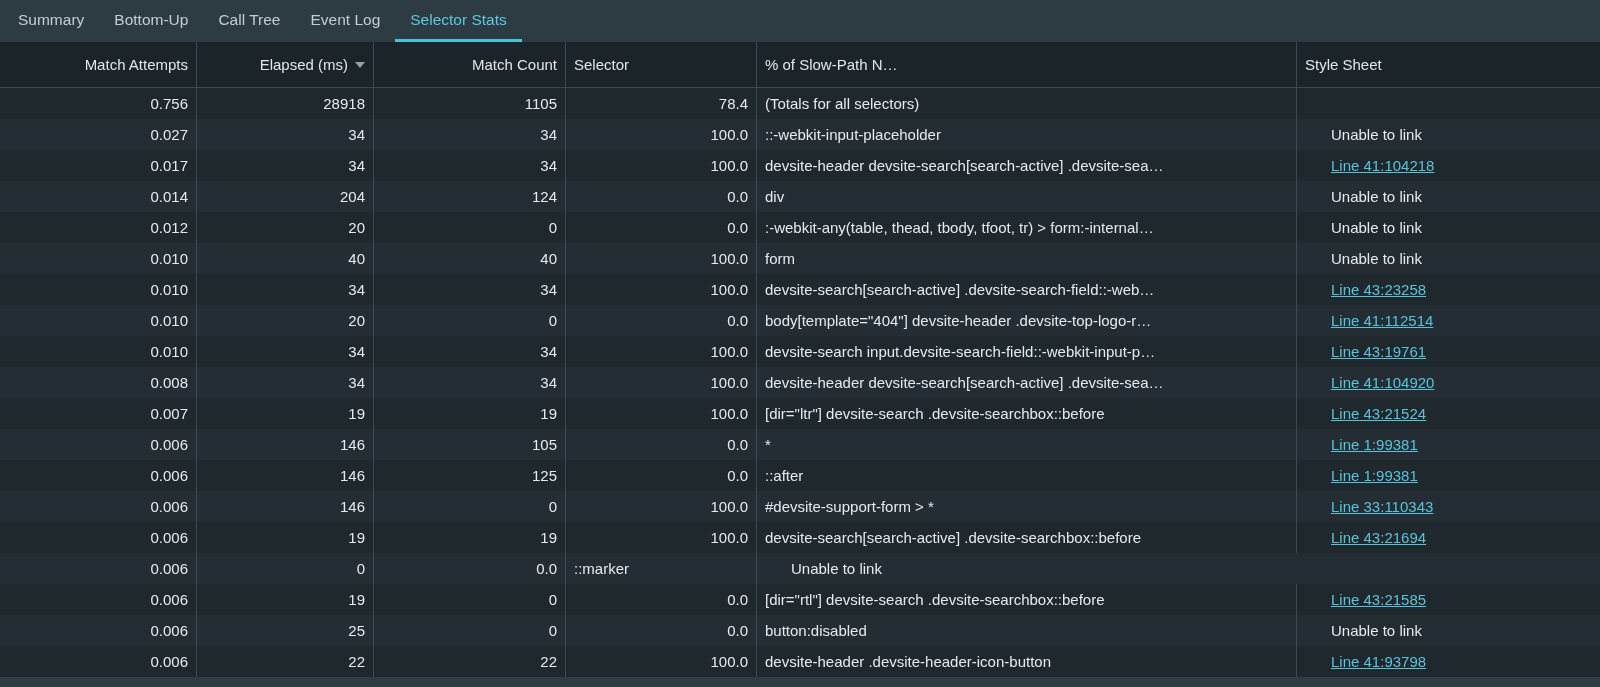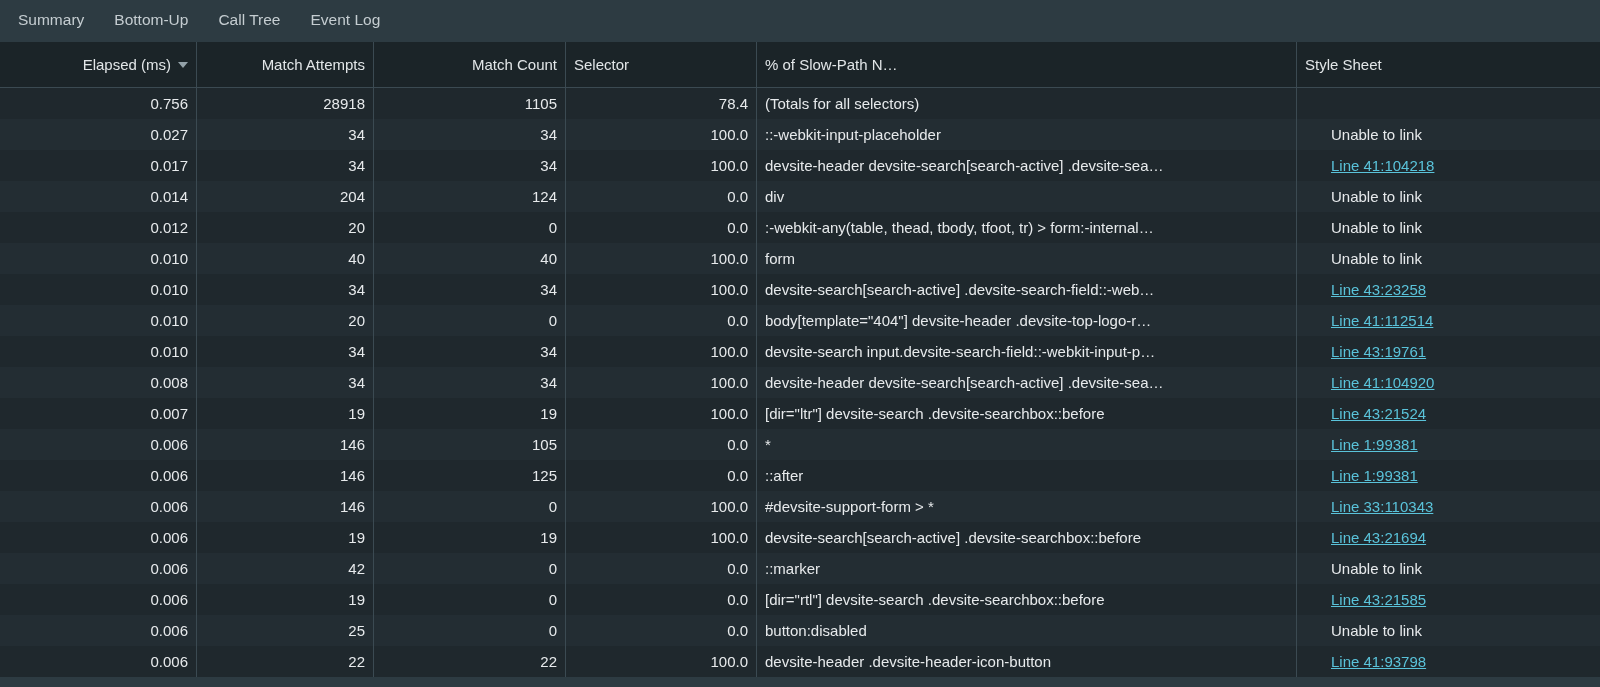--- a/index.html
+++ b/index.html
@@ -62,29 +62,30 @@
 </style>
 </head>
 <body>
 
 <div class="root">
   <div class="tabbar">
       <div class="tab">Summary</div>
       <div class="tab">Bottom-Up</div>
       <div class="tab">Call Tree</div>
       <div class="tab">Event Log</div>
+      <div class="tab active">Selector Stats</div>
     </div>
 
   <div class="grid-header">
+      <div class="hcell right">
+        <span>Match Attempts</span>
+      </div>
       <div class="hcell right">
         <span>Elapsed (ms)</span>
         <span class="sort-arrow"></span>
-      </div>
-      <div class="hcell right">
-        <span>Match Attempts</span>
       </div>
       <div class="hcell right">
         <span>Match Count</span>
       </div>
       <div class="hcell">
         <span>Selector</span>
       </div>
       <div class="hcell">
         <span>% of Slow-Path N…</span>
       </div>
@@ -229,21 +230,20 @@
         <div class="cell num">19</div>
         <div class="cell num">19</div>
         <div class="cell num">100.0</div>
         <div class="cell">devsite-search[search-active] .devsite-searchbox::before</div>
         <div class="cell">
           <a class="sheet-link">Line 43:21694</a>
         </div>
       </div>
       <div class="grid-row">
         <div class="cell num">0.006</div>
-        <div class="cell num">42</div>
         <div class="cell num">0</div>
         <div class="cell num">0.0</div>
         <div class="cell">::marker</div>
         <div class="cell">Unable to link</div>
       </div>
       <div class="grid-row">
         <div class="cell num">0.006</div>
         <div class="cell num">19</div>
         <div class="cell num">0</div>
         <div class="cell num">0.0</div>

